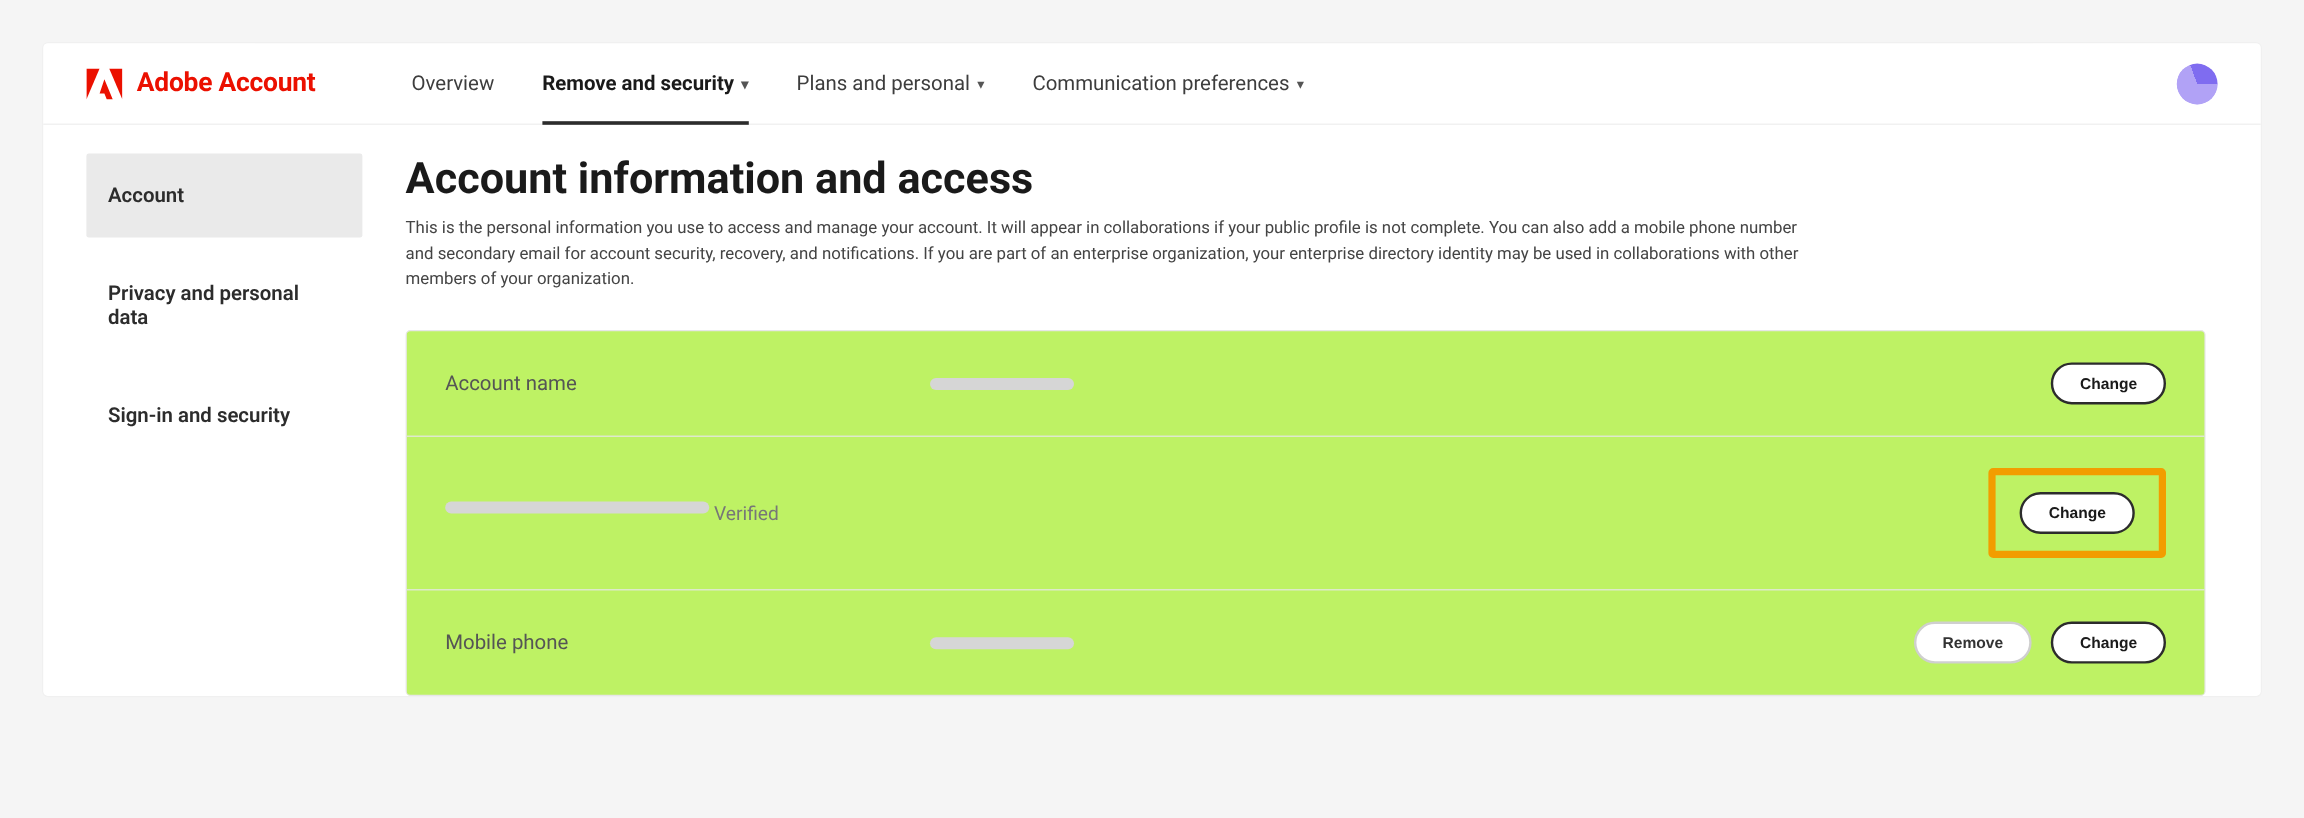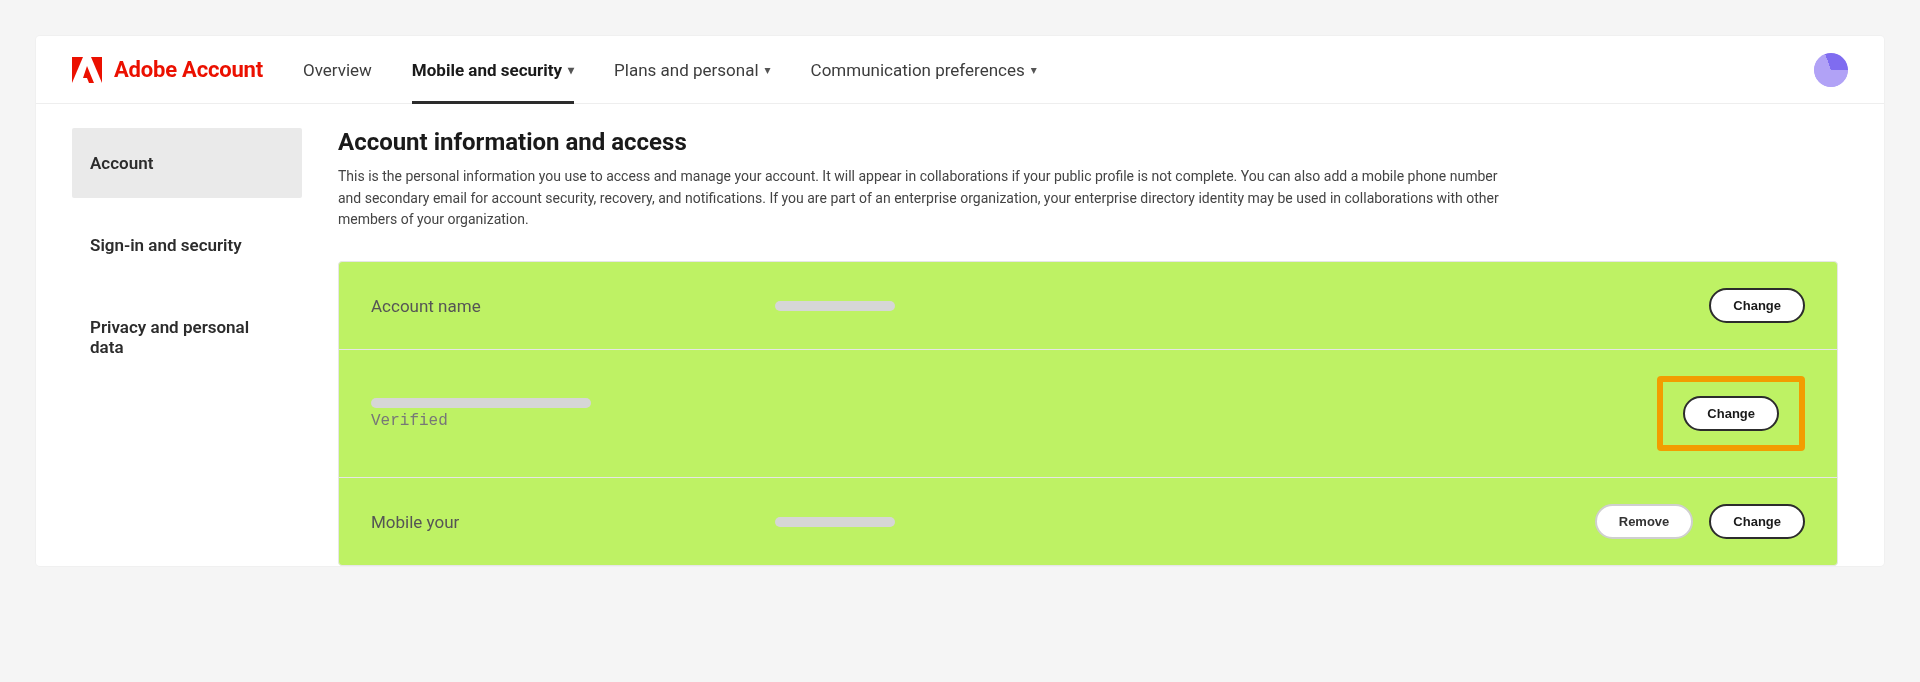--- a/index.html
+++ b/index.html
@@ -19,20 +19,21 @@
     border-radius: 4px;
     box-shadow: 0 0 0 1px rgba(0,0,0,0.02);
   }
   
   .topnav {
     display: flex;
     align-items: center;
     height: 68px;
     padding: 0 36px;
     border-bottom: 1px solid #eee;
+    gap: 40px;
   }
   .brand {
     display: flex;
     align-items: center;
     gap: 12px;
     margin-right: 40px;
   }
   .brand-logo { display: block; }
   .brand-text {
     color: #eb1000;
@@ -90,21 +91,21 @@
     color: #2c2c2c;
     font-weight: 600;
     cursor: pointer;
     border-radius: 2px;
   }
   .side-item.active { background: #eaeaea; }
   .side-item + .side-item { margin-top: 12px; }
 
   .main { flex: 1; min-width: 0; padding-right: 10px; }
   .main h1 {
-    font-size: 24px;
+    font-size: 36px;
     font-weight: 700;
     color: #1a1a1a;
     margin-bottom: 10px;
   }
   .main p.desc {
     font-size: 14px;
     color: #444;
     line-height: 1.55;
     margin-bottom: 30px;
     max-width: 1180px;
@@ -125,23 +126,22 @@
   .row:first-child { border-top: none; }
   .row-label {
     width: 380px;
     flex-shrink: 0;
     font-size: 17px;
     color: #555;
   }
   .row-value {
     flex: 1;
     display: flex;
-    flex-direction: column;
+    flex-direction: row;
     gap: 4px;
-    font-family: Liberation Mono, monospace;
   }
   .placeholder-bar {
     height: 10px;
     border-radius: 5px;
     background: #d6d6d6;
   }
   .ph-sm { width: 120px; }
   .ph-md { width: 220px; }
   .value-sub {
     font-size: 16px;
@@ -189,21 +189,21 @@
           <path fill="#eb1000" d="M15 9 L22 26 L17 26 L15 21 L11 21 Z"></path>
         </svg>
         <span class="brand-text">Adobe Account</span>
       </div>
 
       <div class="nav-items">
         <div class="nav-item">
           <span>Overview</span>
         </div>
         <div class="nav-item active">
-          <span>Mobile and security</span>
+          <span>Remove and security</span>
           <span class="chev">▾</span>
         </div>
         <div class="nav-item">
           <span>Plans and personal</span>
           <span class="chev">▾</span>
         </div>
         <div class="nav-item">
           <span>Communication preferences</span>
           <span class="chev">▾</span>
         </div>
@@ -213,24 +213,24 @@
       <div class="avatar"></div>
     </div>
 
     <div class="body-row">
 
       <div class="sidebar">
         <div class="side-item active">
           <span>Account</span>
         </div>
         <div class="side-item">
+          <span>Privacy and personal data</span>
+        </div>
+        <div class="side-item">
           <span>Sign-in and security</span>
-        </div>
-        <div class="side-item">
-          <span>Privacy and personal data</span>
         </div>
       </div>
 
       <div class="main">
         <h1>Account information and access</h1>
         <p class="desc">This is the personal information you use to access and manage your account. It will appear in collaborations if your public profile is not complete. You can also add a mobile phone number and secondary email for account security, recovery, and notifications. If you are part of an enterprise organization, your enterprise directory identity may be used in collaborations with other members of your organization.</p>
 
         <div class="panel">
 
           <div class="row">
@@ -249,21 +249,21 @@
               <div class="value-sub">Verified</div>
             </div>
             <div class="row-actions">
               <div class="highlight-box">
                 <button class="btn">Change</button>
               </div>
             </div>
           </div>
 
           <div class="row">
-            <div class="row-label">Mobile your</div>
+            <div class="row-label">Mobile phone</div>
             <div class="row-value">
               <div class="placeholder-bar ph-sm"></div>
             </div>
             <div class="row-actions">
               <button class="btn secondary">Remove</button>
               <button class="btn">Change</button>
             </div>
           </div>
 
         </div>

